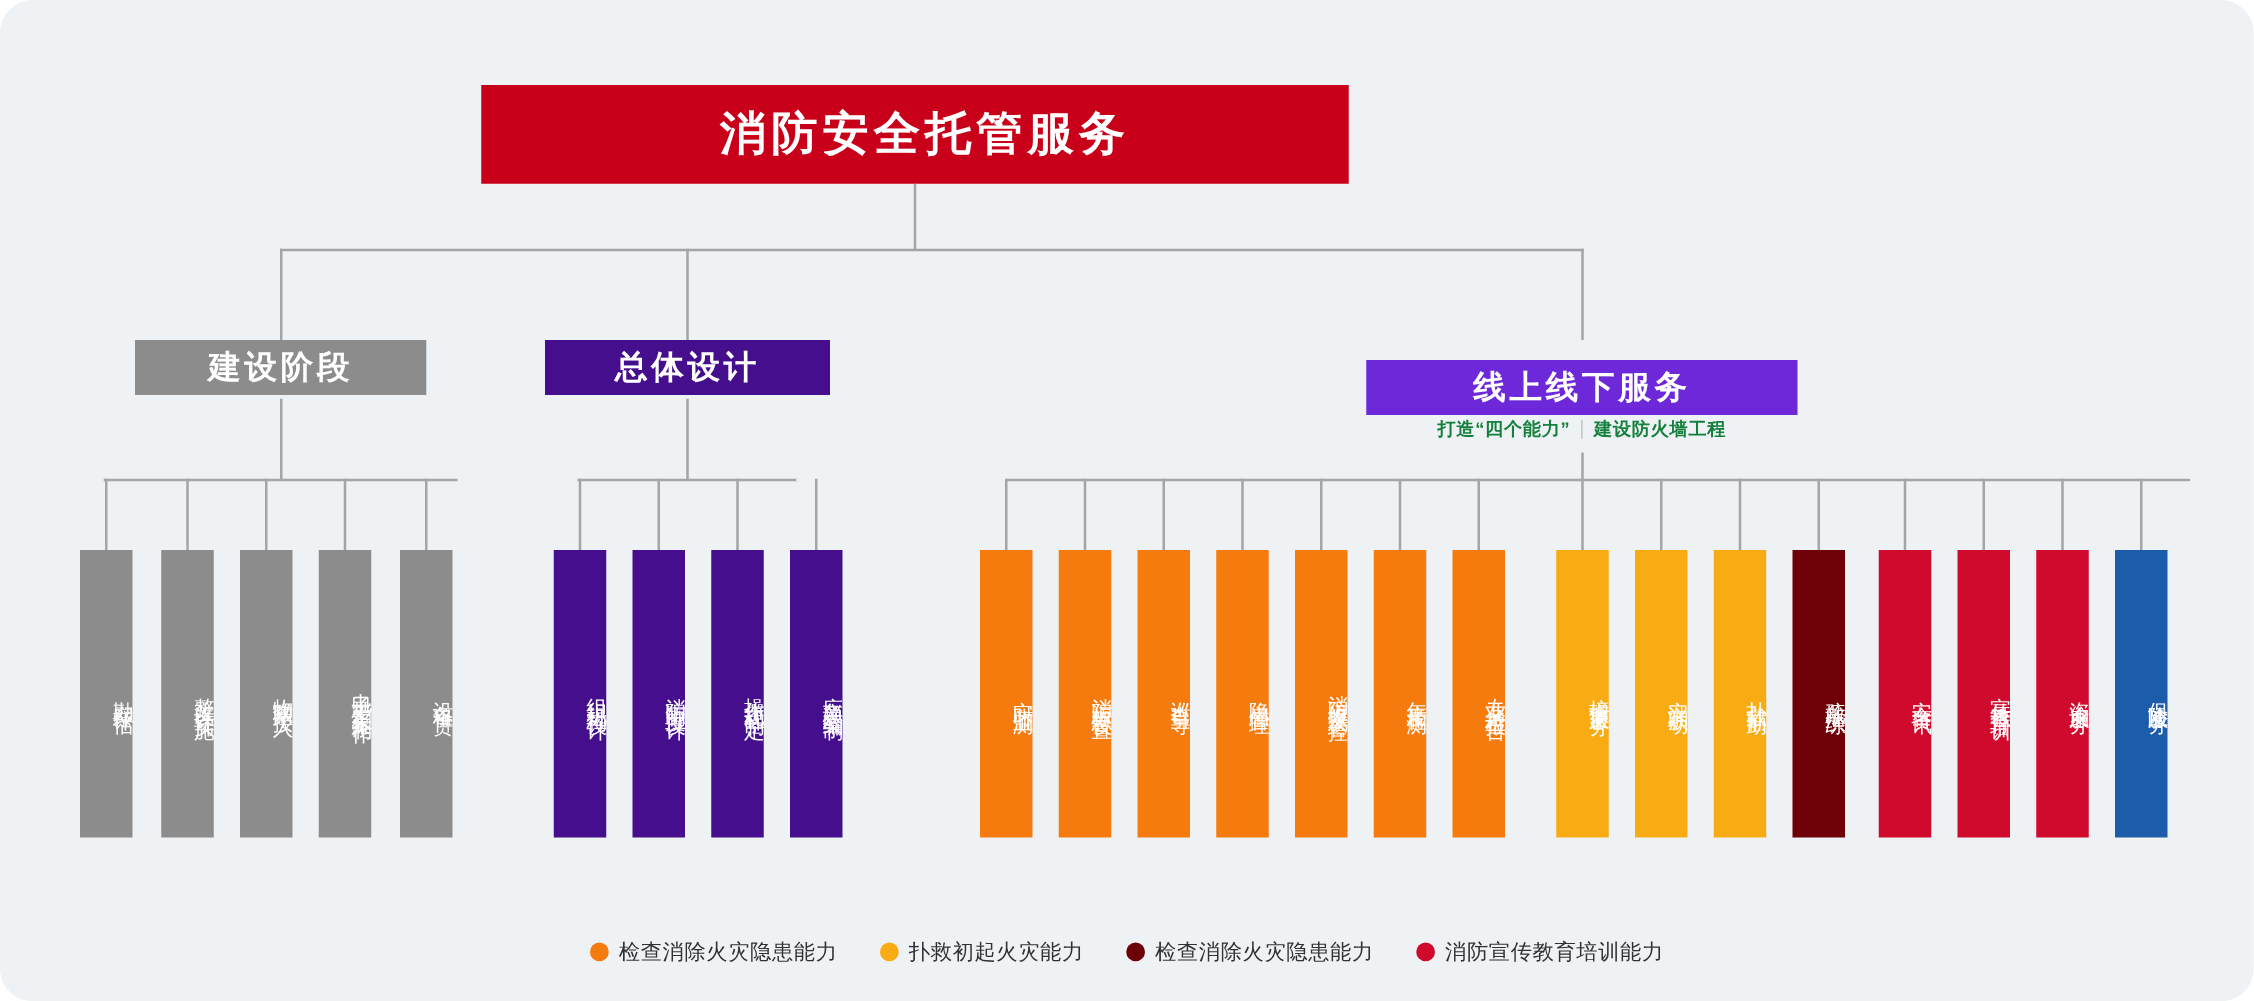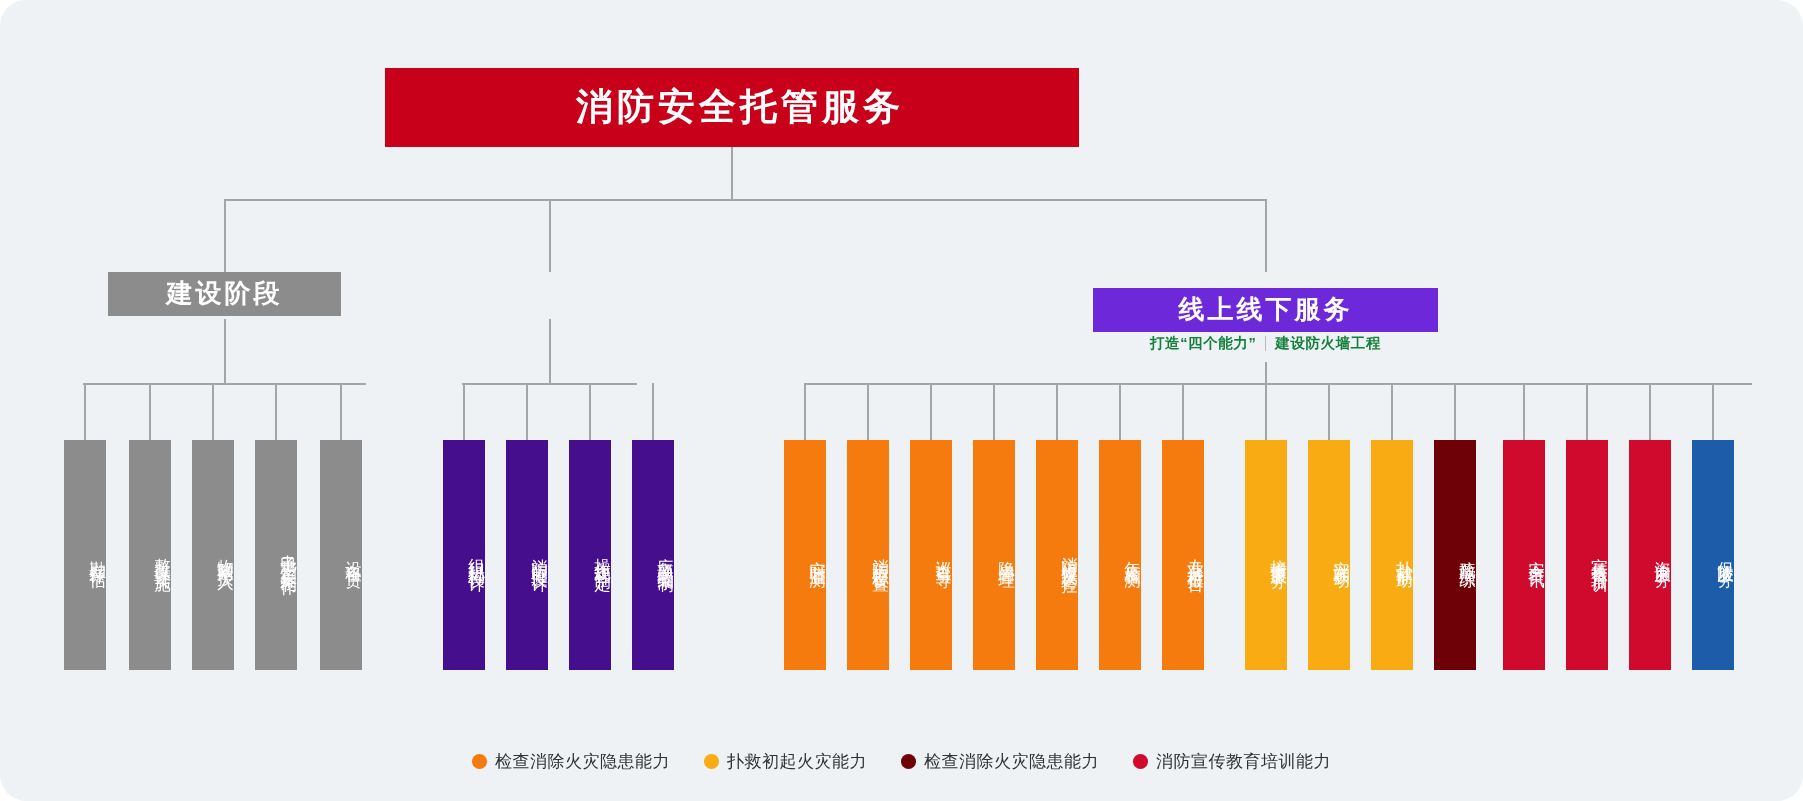--- a/index.html
+++ b/index.html
@@ -89,20 +89,21 @@
   <div class="node" id="root-node">消防安全托管服务</div>
 
   <div class="line v" style="left:731px; top:147px; width:2px; height:53px;"></div>
   <div class="line h" style="left:224px; top:199px; width:1043px; height:2px;"></div>
   <div class="line v" style="left:224px; top:199px; width:2px; height:73px;"></div>
   <div class="line v" style="left:549px; top:199px; width:2px; height:73px;"></div>
   <div class="line v" style="left:1265px; top:199px; width:2px; height:73px;"></div>
 
   <div class="node l2" id="l2-build">建设阶段</div>
 
+  <div class="node l2" id="l2-design">总体设计</div>
 
   <div class="node l2" id="l2-service">线上线下服务</div>
 
   <div id="service-subtitle">
     <span>打造“四个能力”</span>
     <span class="divider"></span>
     <span>建设防火墙工程</span>
   </div>
 
   <div class="line v" style="left:224px; top:319px; width:2px; height:65px;"></div>

